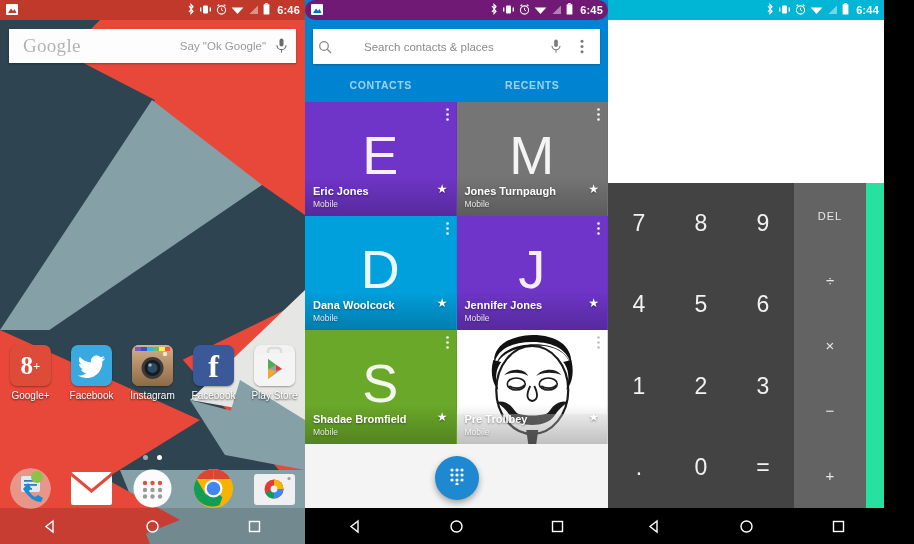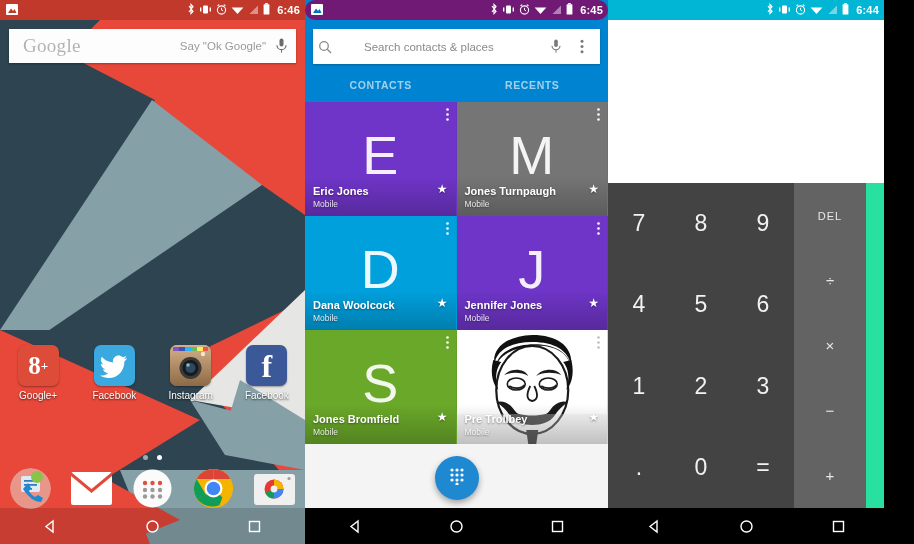--- a/index.html
+++ b/index.html
@@ -249,20 +249,33 @@
             <circle cx="18" cy="20" r="1.8" fill="#9fd6ef" opacity=".8"></circle>
             <circle cx="33" cy="9" r="2.2" fill="#f3e6cf"></circle>
           </svg>
         </div>
         <div class="app-label">Instagram</div>
       </div>
       <div class="app">
         <div class="app-ico ico-facebook">f</div>
         <div class="app-label">Facebook</div>
       </div>
+      <div class="app">
+        <div class="app-ico ico-play">
+          <svg width="41" height="41" viewBox="0 0 41 41">
+            <rect x="0" y="8" width="41" height="33" rx="2" fill="#f4f4f4"></rect>
+            <path d="M14 8 v-2 a3 3 0 0 1 3-3 h7 a3 3 0 0 1 3 3 v2" stroke="#dcdcdc" stroke-width="2.4" fill="none"></path>
+            <polygon points="14,14 28,24 14,34" fill="#9e9e9e"></polygon>
+            <polygon points="14,14 22,20 14,24" fill="#4caf50"></polygon>
+            <polygon points="14,24 22,26 14,34" fill="#f9a825"></polygon>
+            <polygon points="22,20 28,24 22,26" fill="#e53935"></polygon>
+          </svg>
+        </div>
+        <div class="app-label">Play Store</div>
+      </div>
     </div>
 
     <div class="pagedots">
       <span class="dot"></span>
       <span class="dot on"></span>
     </div>
 
     <div class="dock">
       <div class="app">
         <div class="dock-ico">
@@ -507,21 +520,21 @@
         <div class="tile" style="background:#6aa829">
           <div class="tile-letter">S</div>
           <div class="tile-overlay"></div>
           <div class="tile-more">
             <svg width="3" height="13" viewBox="0 0 3 13">
                 <circle cx="1.5" cy="1.5" r="1.3" fill="#fff"></circle>
                 <circle cx="1.5" cy="6.5" r="1.3" fill="#fff"></circle>
                 <circle cx="1.5" cy="11.5" r="1.3" fill="#fff"></circle>
               </svg>
           </div>
-          <div class="tile-name">Jones Bromfield</div>
+          <div class="tile-name">Shadae Bromfield</div>
           <div class="tile-sub">Mobile</div>
           <div class="tile-star">★</div>
         </div>
 
         <div class="tile" style="background:#dcdcdc">
           <div class="tile-photo">
             <svg viewBox="0 0 152 114" preserveAspectRatio="xMidYMid slice" width="100%" height="100%">
               <rect width="152" height="114" fill="#ffffff"></rect>
 
               <ellipse cx="76" cy="60" rx="36" ry="44" fill="#ffffff" stroke="#1a1a1a" stroke-width="2.2"></ellipse>

